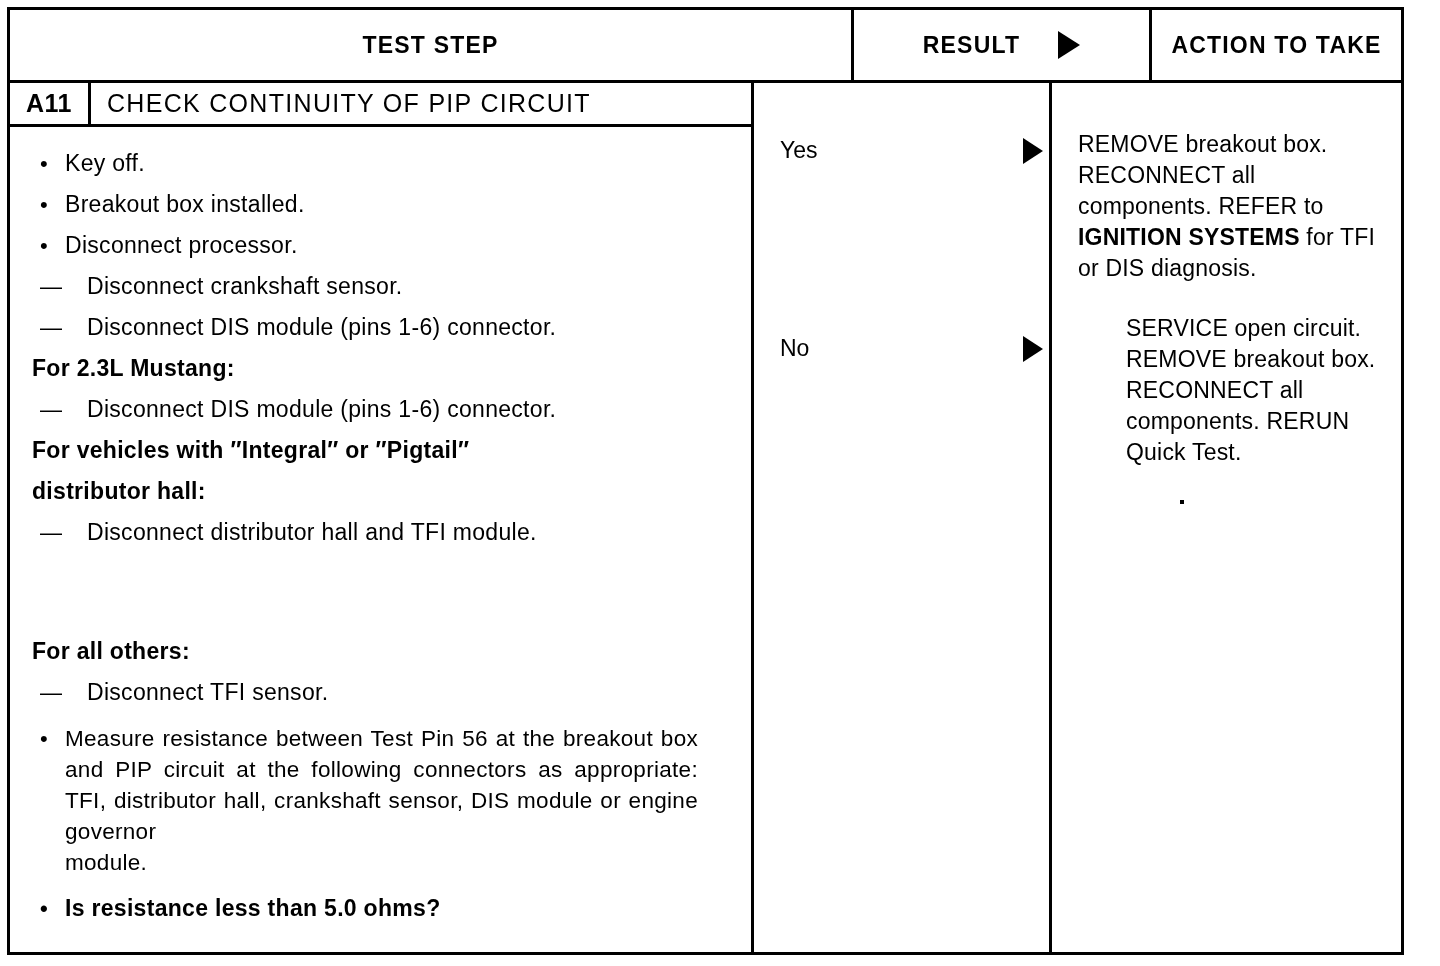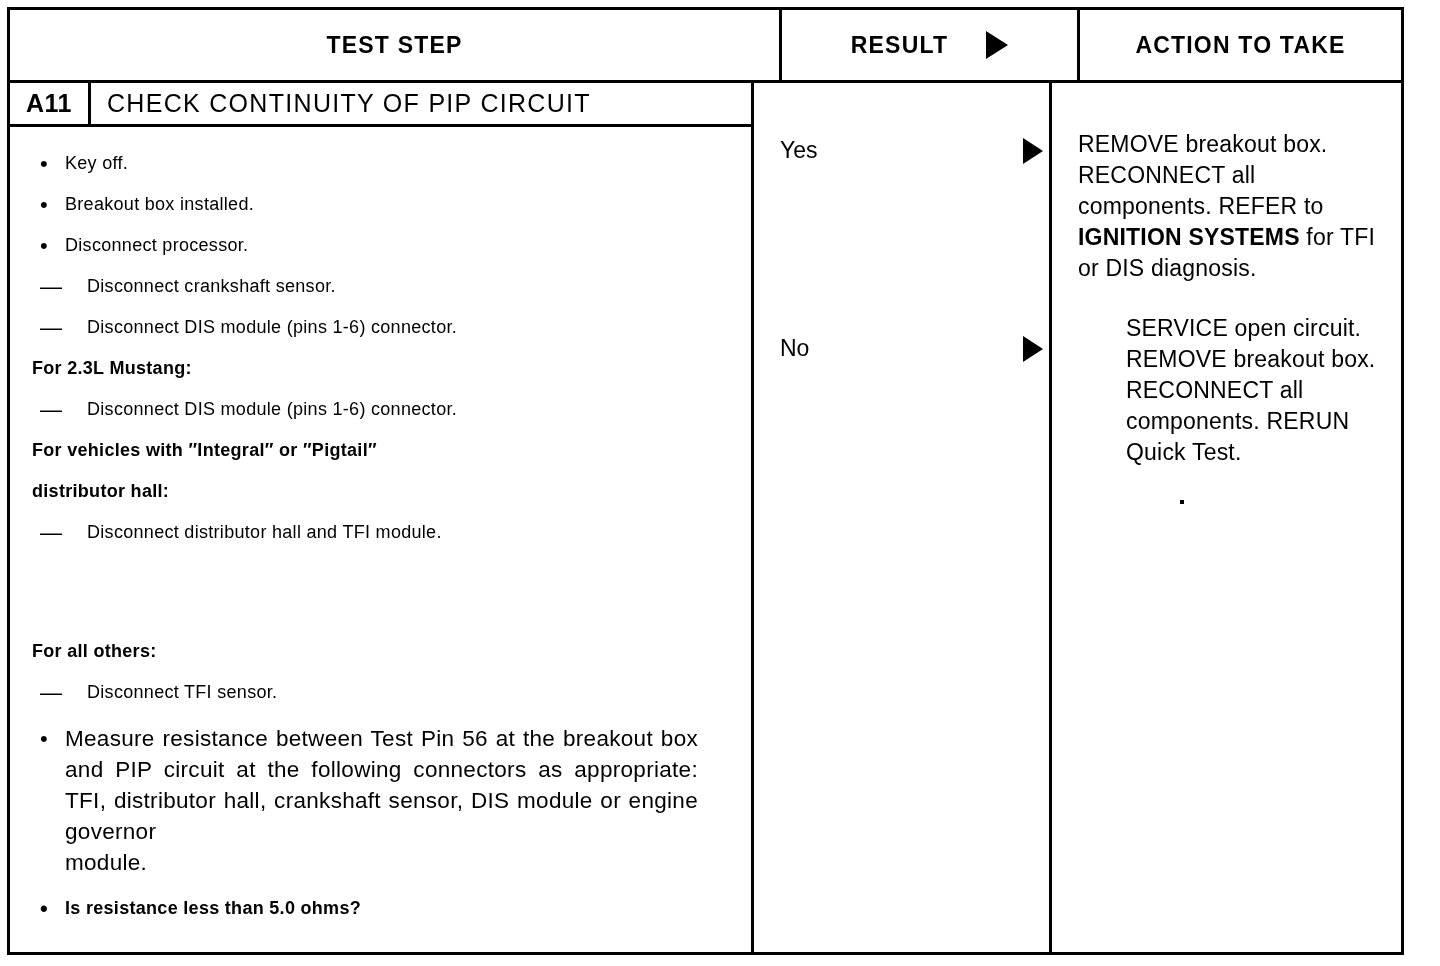--- a/index.html
+++ b/index.html
@@ -37,21 +37,21 @@
   }
   .hdr-cell {
     display: flex;
     align-items: center;
     justify-content: center;
     font-weight: bold;
     font-size: 23px;
     letter-spacing: 1.2px;
     box-sizing: border-box;
   }
-  .hdr-test-step { width: 772px; border-right: 3px solid #000; }
+  .hdr-test-step { width: 844px; border-right: 3px solid #000; }
   .hdr-result    { width: 298px; border-right: 3px solid #000; position: relative; }
   .hdr-action    { flex: 1; }
 
   .hdr-result-inner {
     display: flex;
     align-items: center;
     gap: 38px;
   }
 
   
@@ -124,21 +124,21 @@
   }
 
   
   .step-body {
     flex: 1 1 auto;
     padding: 16px 20px 0 22px;
     box-sizing: border-box;
   }
 
   .line {
-    font-size: 18px;
+    font-size: 23px;
     line-height: 41px;
     letter-spacing: 0.3px;
     position: relative;
   }
   .line.bullet   { padding-left: 33px; }
   .line.dash     { padding-left: 55px; }
   .line.heading  { font-weight: bold; }
   .line.bold     { font-weight: bold; }
 
   .line.bullet::before {

